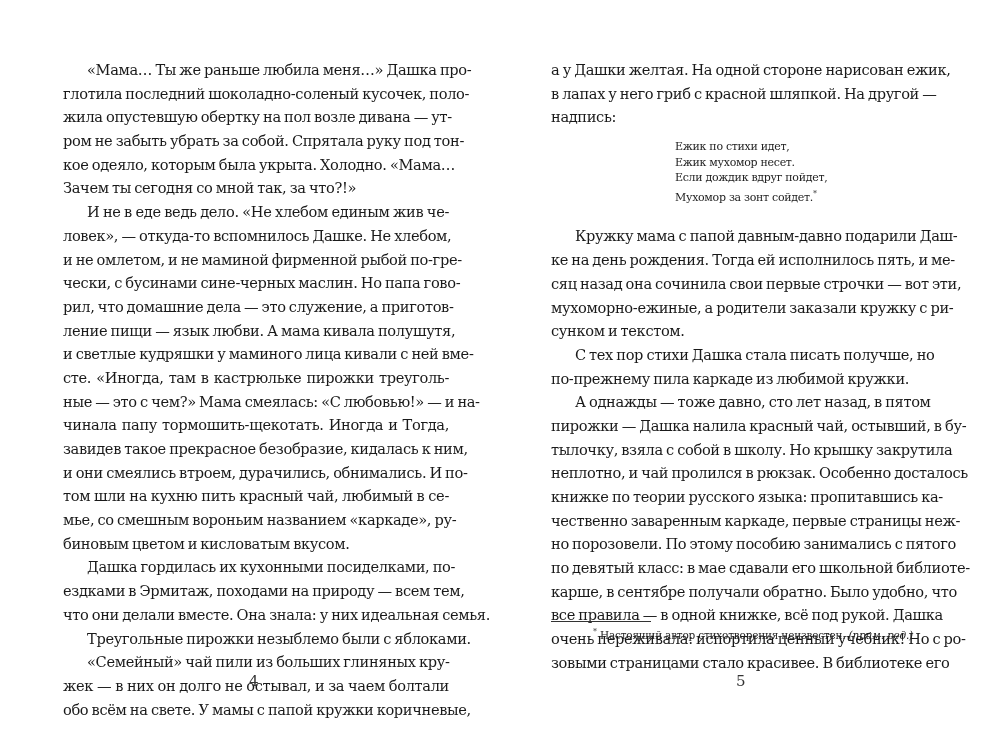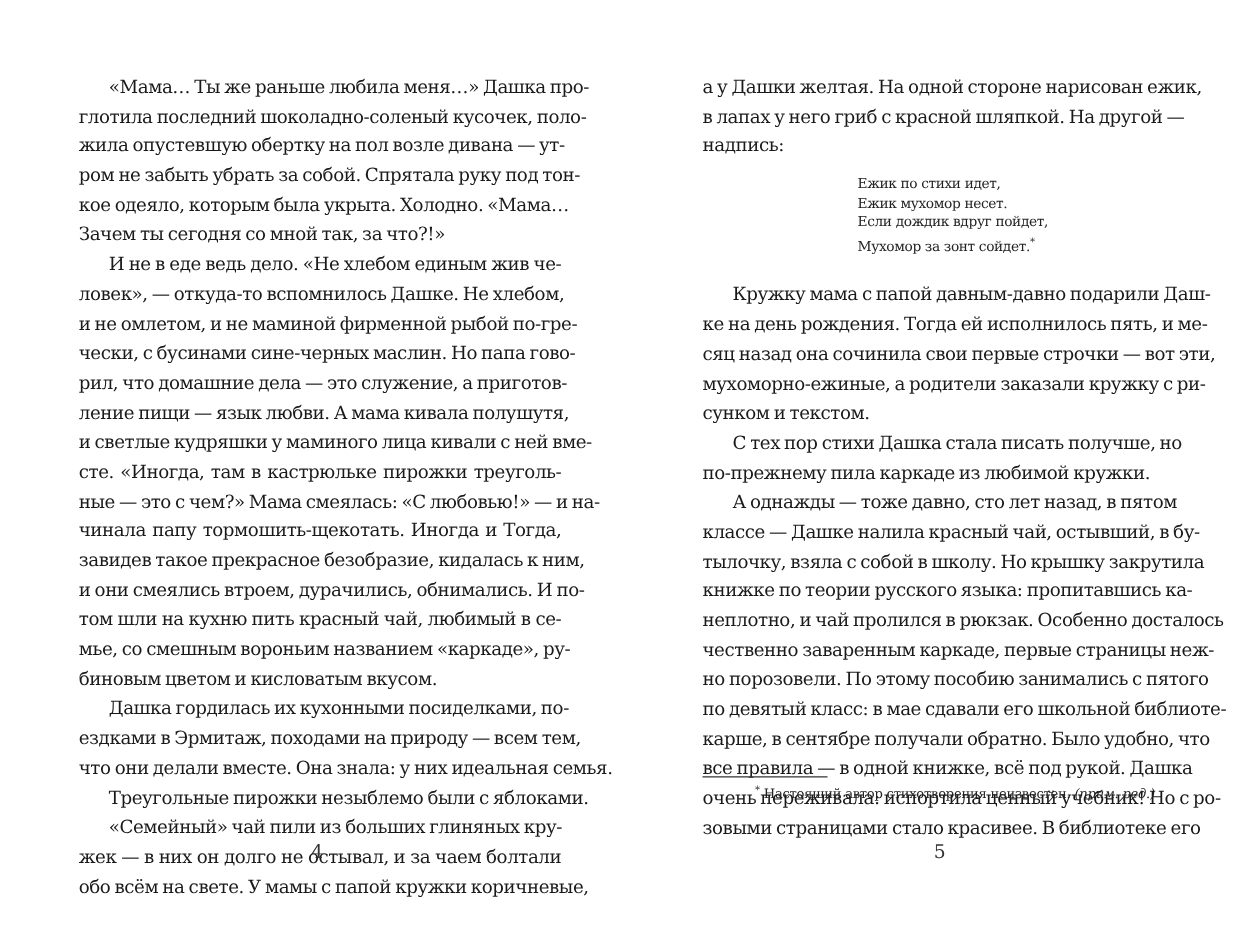--- a/index.html
+++ b/index.html
@@ -1,20 +1,20 @@
 <!DOCTYPE html>
 <html><head>
 <meta charset="utf-8">
 <style>
   html, body { margin: 0; padding: 0; background: #ffffff; }
   body { width: 1000px; height: 743px; position: relative; overflow: hidden;
          font-family: "DejaVu Serif", "Liberation Serif", serif; color: #1a1a1a; }
   .page { position: absolute; top: 0; height: 743px; }
   #page-left { left: 0; width: 500px; }
-  #page-right { left: 500px; width: 500px; }
+  #page-right { left: 489px; width: 500px; }
   .block { position: absolute; }
   #left-text { left: 63px; top: 58px; width: 386px; }
   #right-text { left: 62px; top: 58px; width: 374px; }
   .ln { display: block; height: 23.7px; line-height: 23.7px; font-size: 14.6px;
         white-space: nowrap; text-align: justify; text-align-last: justify;
         letter-spacing: -0.35px; word-spacing: -1px; }
   .ln.end { text-align-last: left; }
   .ln.indent { text-indent: 24px; }
   .poem { margin: 10px 0 10px 124px; }
   .poem .pl { display: block; font-size: 11px; line-height: 15.6px; height: 15.6px;
@@ -81,24 +81,24 @@
     <div class="gap"></div>
 
     <span class="ln indent">Кружку мама с папой давным-давно подарили Даш-</span>
     <span class="ln">ке на день рождения. Тогда ей исполнилось пять, и ме-</span>
     <span class="ln">сяц назад она сочинила свои первые строчки — вот эти,</span>
     <span class="ln">мухоморно-ежиные, а родители заказали кружку с ри-</span>
     <span class="ln end">сунком и текстом.</span>
     <span class="ln indent">С тех пор стихи Дашка стала писать получше, но</span>
     <span class="ln end">по-прежнему пила каркаде из любимой кружки.</span>
     <span class="ln indent">А однажды — тоже давно, сто лет назад, в пятом</span>
-    <span class="ln">классе — Дашке налила красный чай, остывший, в бу-</span>
+    <span class="ln">пирожки — Дашка налила красный чай, остывший, в бу-</span>
     <span class="ln">тылочку, взяла с собой в школу. Но крышку закрутила</span>
+    <span class="ln">неплотно, и чай пролился в рюкзак. Особенно досталось</span>
     <span class="ln">книжке по теории русского языка: пропитавшись ка-</span>
-    <span class="ln">неплотно, и чай пролился в рюкзак. Особенно досталось</span>
     <span class="ln">чественно заваренным каркаде, первые страницы неж-</span>
     <span class="ln">но порозовели. По этому пособию занимались с пятого</span>
     <span class="ln">по девятый класс: в мае сдавали его школьной библиоте-</span>
     <span class="ln">карше, в сентябре получали обратно. Было удобно, что</span>
     <span class="ln">все правила — в одной книжке, всё под рукой. Дашка</span>
     <span class="ln">очень переживала: испортила ценный учебник! Но с ро-</span>
     <span class="ln">зовыми страницами стало красивее. В библиотеке его</span>
   </div>
 
   <div class="fn-rule"></div>

